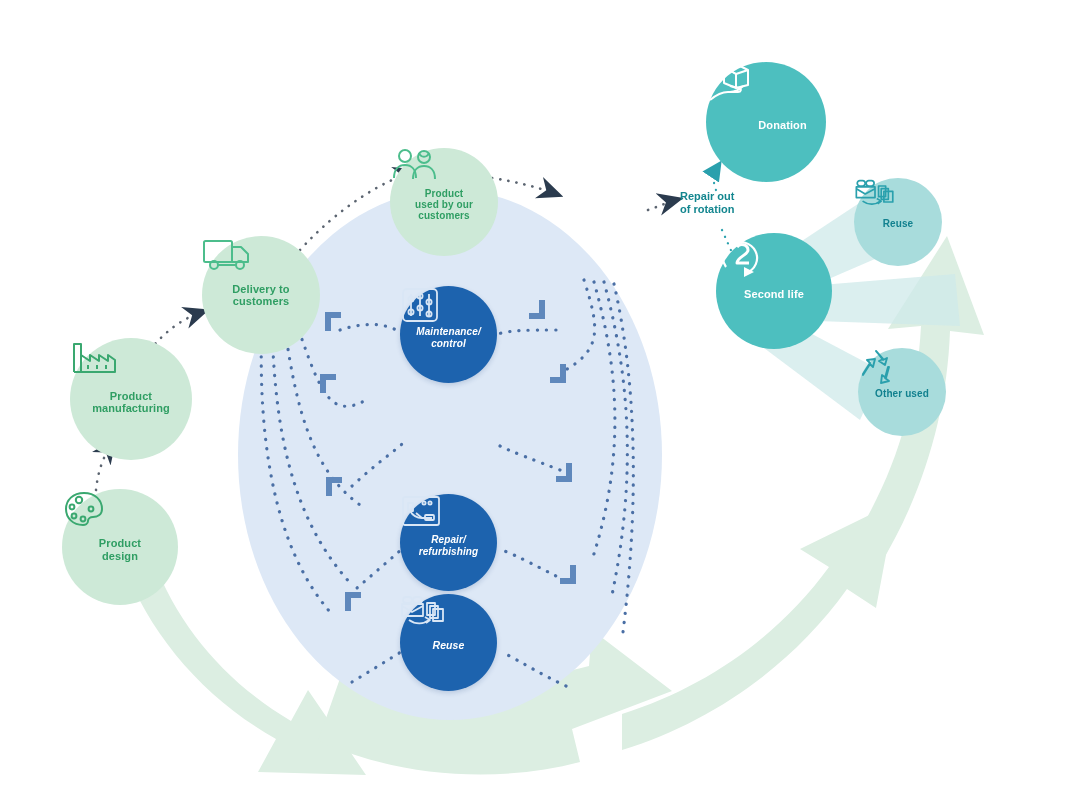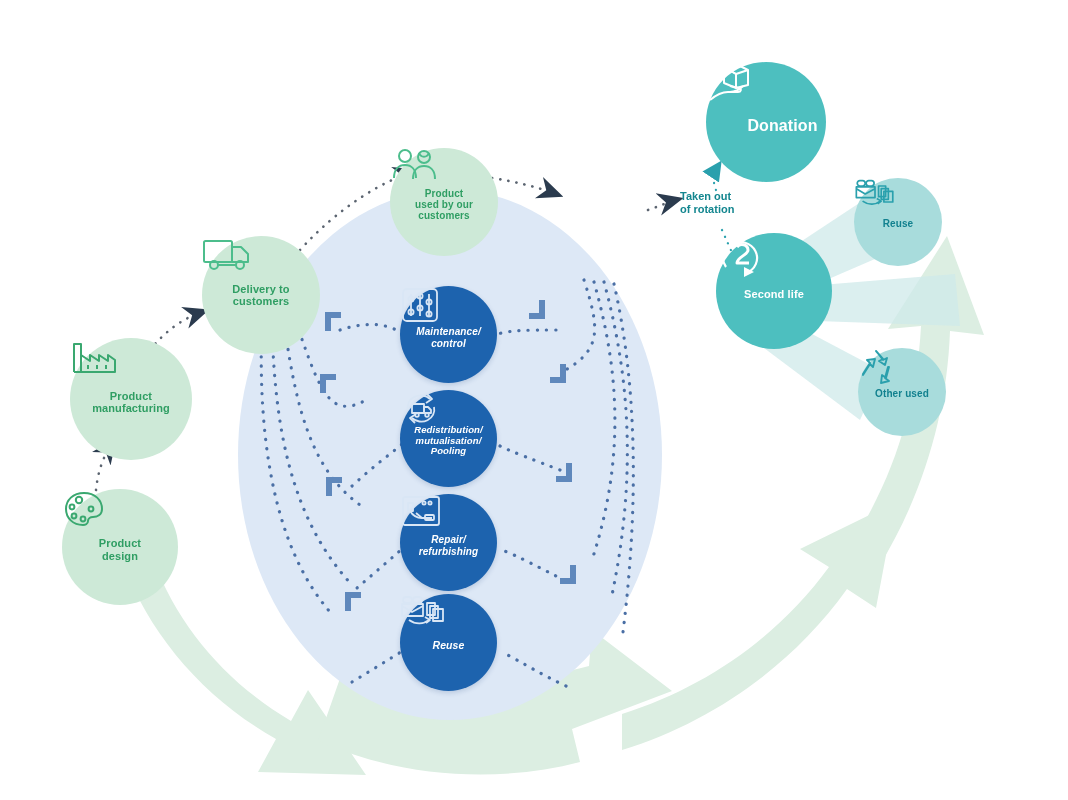--- a/index.html
+++ b/index.html
@@ -169,37 +169,20 @@
         <circle cx="20" cy="10" r="2.6"></circle>
           <circle cx="20" cy="22" r="2.6"></circle>
         <circle cx="29" cy="16" r="2.6"></circle>
           <circle cx="29" cy="28" r="2.6"></circle>
       </svg>
     </span>
     <span class="lbl" style="font-size:10px;white-space:pre-line;margin-top:6px;">Maintenance/
 control</span>
   </div>
 
-  <div class="node blue" style="left:400px;top:390px;width:97px;height:97px;">
-    <span class="ic">
-      <svg width="42" height="36" viewBox="0 0 42 36" fill="none" stroke="#d9e6f5" stroke-width="1.8" stroke-linejoin="round">
-        <path d="M8,20 A13,12 0 0 1 30,9"></path>
-          <path d="M27,4 l5,5 l-6,4"></path>
-        <path d="M34,17 A13,12 0 0 1 12,28"></path>
-          <path d="M15,33 l-5,-5 l6,-4"></path>
-        <rect x="12" y="14" width="12" height="9"></rect>
-        <path d="M24,17 h4 l3,3 v3 h-7 Z"></path>
-        <circle cx="17" cy="25" r="1.8"></circle>
-          <circle cx="27" cy="25" r="1.8"></circle>
-      </svg>
-    </span>
-    <span class="lbl" style="font-size:9.5px;white-space:pre-line;margin-top:5px;">Redistribution/
-mutualisation/
-Pooling</span>
-  </div>
 
   <div class="node blue" style="left:400px;top:494px;width:97px;height:97px;">
     <span class="ic">
       <svg width="42" height="34" viewBox="0 0 42 34" fill="none" stroke="#d9e6f5" stroke-width="1.8" stroke-linejoin="round">
         <rect x="3" y="3" width="36" height="28" rx="2"></rect>
         <path d="M8,9 h5 v8 h-5 Z"></path>
         <circle cx="24" cy="9" r="1.6"></circle>
           <circle cx="30" cy="9" r="1.6"></circle>
         <path d="M10,17 C13,22 18,24 22,24 h10"></path>
         <path d="M22,24 l-6,-5"></path>
@@ -231,21 +214,21 @@
     <span class="ic">
       <svg width="52" height="42" viewBox="0 0 52 42" fill="none" stroke="#ffffff" stroke-width="2" stroke-linejoin="round">
         <path d="M18,5 l12,-3 l12,6 l-12,4 Z"></path>
         <path d="M18,5 v16 l12,5 V12 Z"></path>
           <path d="M42,8 v15 l-12,3"></path>
         <path d="M30,12 v14"></path>
         <path d="M4,38 C10,33 16,30 22,30 h10 c3,0 4,-3 1,-4 l-9,-2"></path>
         <path d="M24,30 c5,0 9,-2 13,-6"></path>
       </svg>
     </span>
-    <span class="lbl" style="font-size:16px;margin-top:7px;margin-left:33px;">Donation</span>
+    <span class="lbl" style="font-size:11px;margin-top:7px;margin-left:33px;">Donation</span>
   </div>
 
   <div class="node teal" style="left:716px;top:233px;width:116px;height:116px;">
     <span class="ic">
       <svg width="54" height="48" viewBox="0 0 54 48" fill="none" stroke="#ffffff" stroke-width="2.2" stroke-linejoin="round">
         <path d="M10,34 A17,16 0 1 1 30,40"></path>
         <path d="M21,14 a6,5.5 0 0 1 11,3 c0,5 -11,7 -11,13 h12" stroke-width="3"></path>
         <path d="M28,34 l10,5 l-10,5 Z" fill="#ffffff" stroke="none"></path>
       </svg>
     </span>
@@ -274,16 +257,16 @@
     <span class="ic">
       <svg width="40" height="38" viewBox="0 0 40 38" fill="none" stroke="#2aa0ad" stroke-width="1.9" stroke-linejoin="round">
         <path d="M18,3 l7,8 l-4,2 l6,4 l2,-7 l-4,2 l-6,-8 Z"></path>
         <path d="M5,27 l7,-11 l3,3 l2,-8 l-8,1 l3,3 l-7,11 Z"></path>
         <path d="M31,19 l-3,11 l-4,-3 l-1,8 l8,-2 l-4,-3 l3,-11 Z"></path>
       </svg>
     </span>
     <span class="lbl" style="font-size:10px;margin-top:4px;">Other used</span>
   </div>
 
-  <div class="flabel" style="left:680px;top:190px;width:96px;font-size:11px;white-space:pre-line;">Taken out
+  <div class="flabel" style="left:680px;top:190px;width:96px;font-size:11px;white-space:pre-line;">Repair out
 of rotation</div>
 
 </div>
 
 </body></html>

